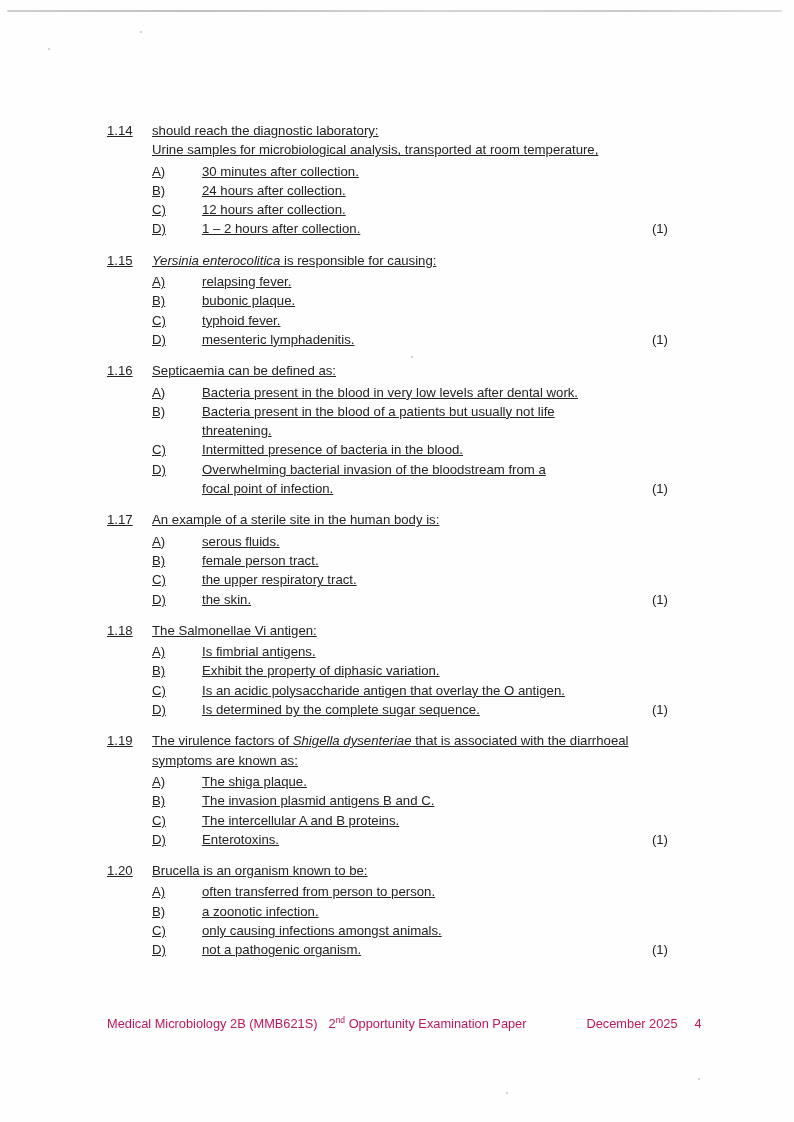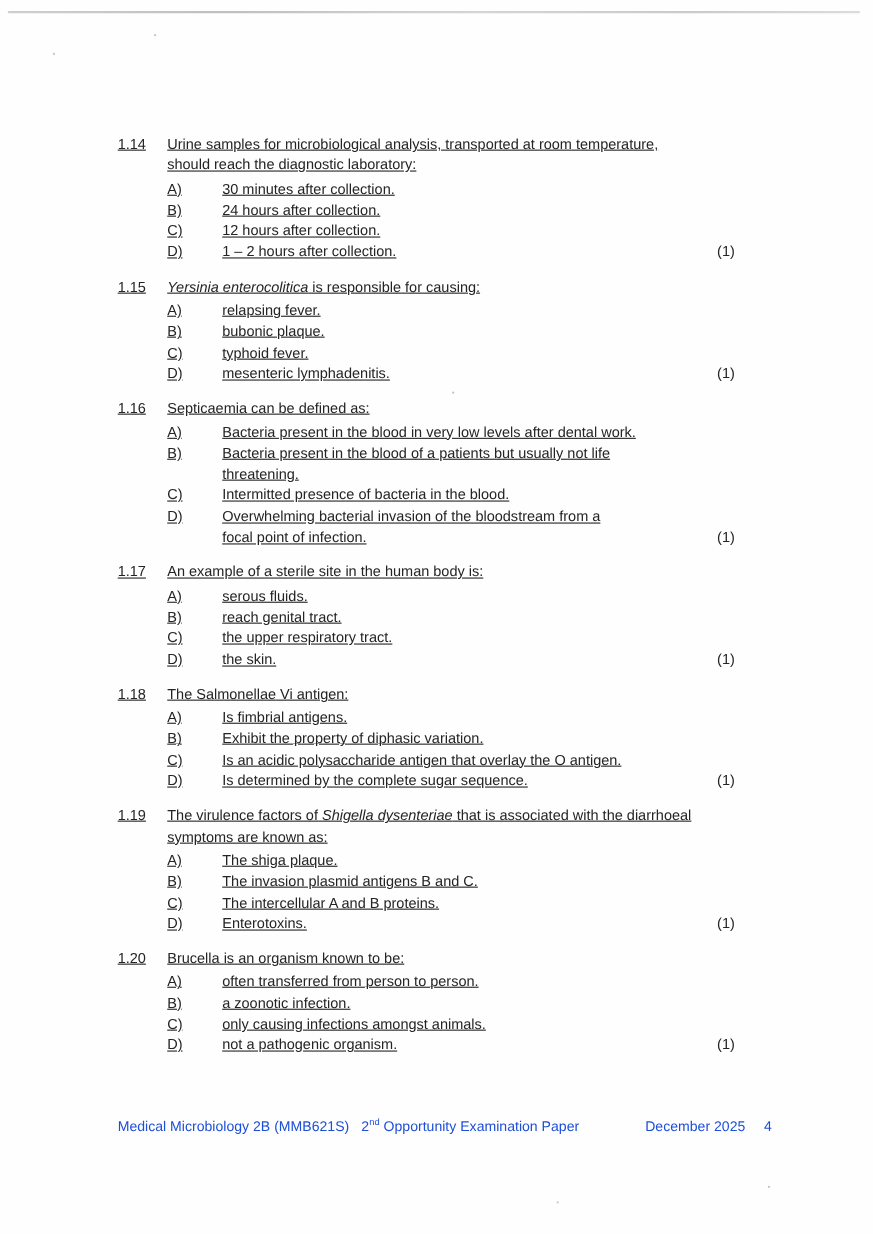--- a/index.html
+++ b/index.html
@@ -32,21 +32,21 @@
   .stem-line { white-space: nowrap; }
   .it { font-style: italic; margin-top: 44px; }
   .options { margin-top: 2px; }
   .option-row { display: flex; }
   .opt-letter { flex: 0 0 50px; }
   .opt-text { white-space: pre-line; }
   .marks { position: absolute; right: 0; bottom: 0; }
 
   .footer {
     position: absolute; left: 107px; top: 1016px; right: 100px;
-    font-size: 12.8px; color: #1d4ed8;
+    font-size: 12.8px; color: #be185d;
     display: flex; align-items: flex-start; white-space: nowrap;
   }
   .footer .paper { margin-left: 11px; }
   .footer .fdate { margin-left: 60px; }
   .footer .fpage { margin-left: 17px; }
   sup.ord { font-size: 8.5px; line-height: 0; vertical-align: super; letter-spacing: 0; }
 </style>
 </head>
 <body>
 
@@ -57,22 +57,22 @@
   <div class="speck" style="left:48px; top:48px;"></div>
   <div class="speck" style="left:411px; top:356px;"></div>
   <div class="speck" style="left:506px; top:1092px;"></div>
   <div class="speck" style="left:698px; top:1078px;"></div>
 
   <main class="content">
     <section class="question">
       <div class="qnum">1.14</div>
       <div class="qbody">
         <div class="stem">
+            <div class="stem-line"><span>should reach the diagnostic laboratory:</span></div>
             <div class="stem-line"><span>Urine samples for microbiological analysis, transported at room temperature,</span></div>
-            <div class="stem-line"><span>should reach the diagnostic laboratory:</span></div>
           </div>
         <div class="options">
             <div class="option-row">
               <span class="opt-letter">A)</span>
               <span class="opt-text">30 minutes after collection.</span>
             </div>
             <div class="option-row">
               <span class="opt-letter">B)</span>
               <span class="opt-text">24 hours after collection.</span>
             </div>
@@ -153,21 +153,21 @@
         <div class="stem">
             <div class="stem-line"><span>An example of a sterile site in the human body is:</span></div>
           </div>
         <div class="options">
             <div class="option-row">
               <span class="opt-letter">A)</span>
               <span class="opt-text">serous fluids.</span>
             </div>
             <div class="option-row">
               <span class="opt-letter">B)</span>
-              <span class="opt-text">reach genital tract.</span>
+              <span class="opt-text">female person tract.</span>
             </div>
             <div class="option-row">
               <span class="opt-letter">C)</span>
               <span class="opt-text">the upper respiratory tract.</span>
             </div>
             <div class="option-row">
               <span class="opt-letter">D)</span>
               <span class="opt-text">the skin.</span>
             </div>
           </div>

